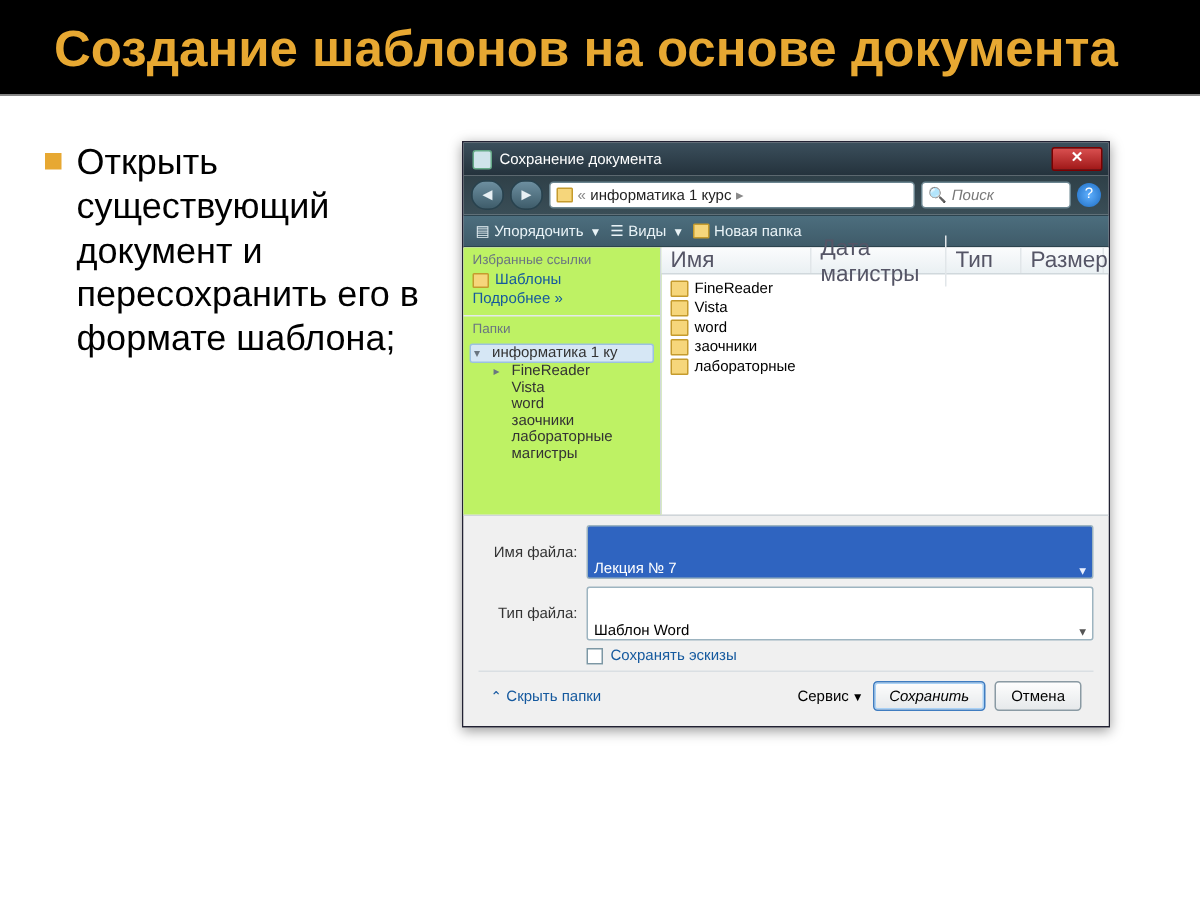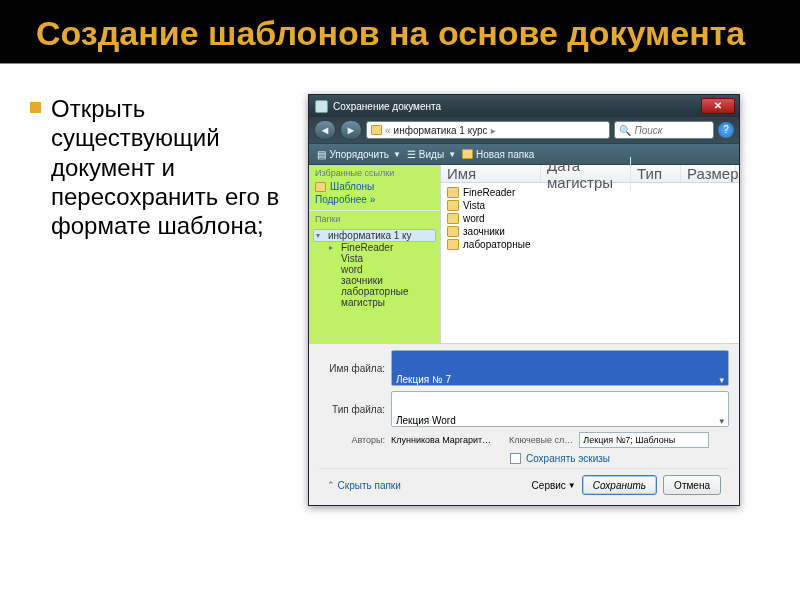--- a/index.html
+++ b/index.html
@@ -155,21 +155,21 @@
   .field.sel { background: #2f64c0; color: #fff; }
   .field .dd { position: absolute; right: 4px; color: #555; font-size: 9px; }
   .field.sel .dd { color: #eaf0ff; }
   .authors-row { display: flex; align-items: center; gap: 6px; margin-bottom: 5px; font-size: 9px; }
   .authors-row .lbl { width: 66px; text-align: right; color: #555; }
   .authors-row .kwlbl { color: #555; margin-left: 12px; }
   .kw-field {
     width: 130px; height: 16px; background: #fff; border: 1px solid #9db4c0;
     display: flex; align-items: center; padding: 0 3px; font-size: 9px;
   }
-  .chk-row { display: flex; align-items: center; gap: 5px; margin-left: 72px; margin-bottom: 4px; justify-content: center; }
+  .chk-row { display: flex; align-items: center; gap: 5px; margin-left: 72px; margin-bottom: 4px; }
   .chk { width: 11px; height: 11px; background: #fff; border: 1px solid #7d97a4; }
   .chk-lbl { font-size: 10px; color: #15599e; }
   .bottom-row {
     display: flex; align-items: center; padding: 6px 8px;
     border-top: 1px solid #dadfe3; gap: 6px;
   }
   .hide-link { font-size: 10px; color: #15599e; display: flex; align-items: center; gap: 3px; }
   .hide-link .chev { font-size: 9px; }
   .spacer { flex: 1; }
   .srv { font-size: 10px; display: flex; align-items: center; gap: 2px; }
@@ -330,30 +330,22 @@
       <div class="form-row">
         <div class="lbl">Имя файла:</div>
         <div class="field sel">
           <span>Лекция № 7</span>
           <span class="dd">▾</span>
         </div>
       </div>
       <div class="form-row">
         <div class="lbl">Тип файла:</div>
         <div class="field">
-          <span>Лекция Word</span>
+          <span>Шаблон Word</span>
           <span class="dd">▾</span>
-        </div>
-      </div>
-      <div class="authors-row">
-        <div class="lbl">Авторы:</div>
-        <span>Клунникова Маргарит…</span>
-        <span class="kwlbl">Ключевые сл…</span>
-        <div class="kw-field">
-          <span>Лекция №7; Шаблоны</span>
         </div>
       </div>
       <div class="chk-row">
         <div class="chk"></div>
         <div class="chk-lbl">Сохранять эскизы</div>
       </div>
       <div class="bottom-row">
         <div class="hide-link">
           <span class="chev">⌃</span>
           <span>Скрыть папки</span>

